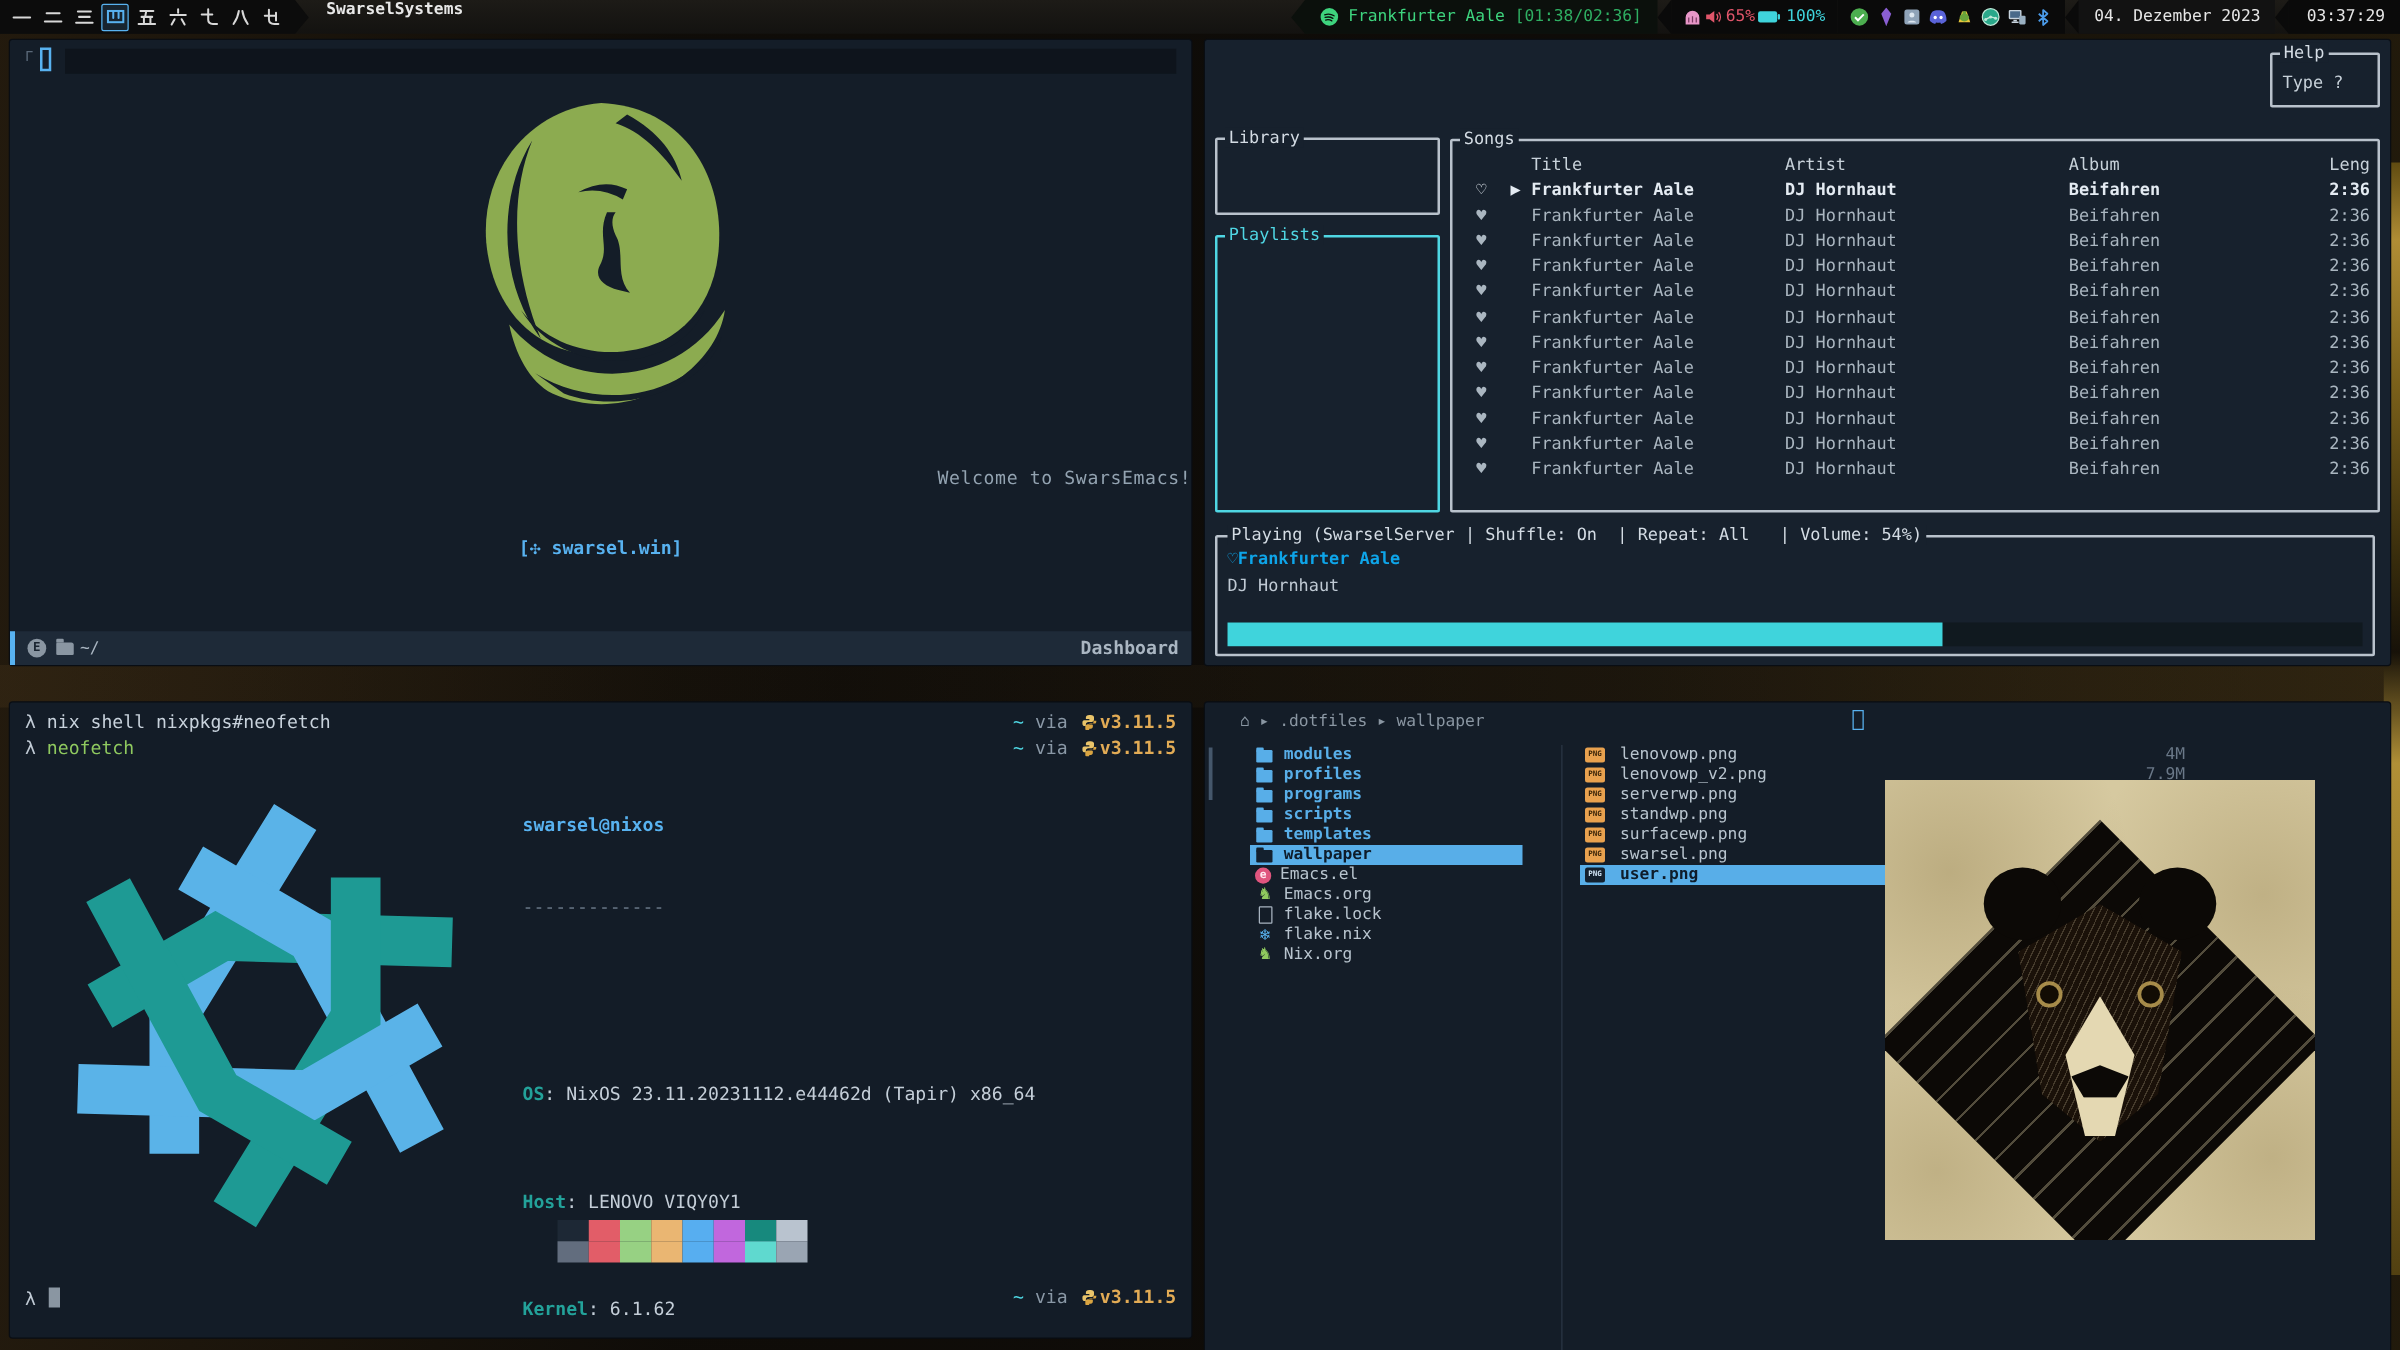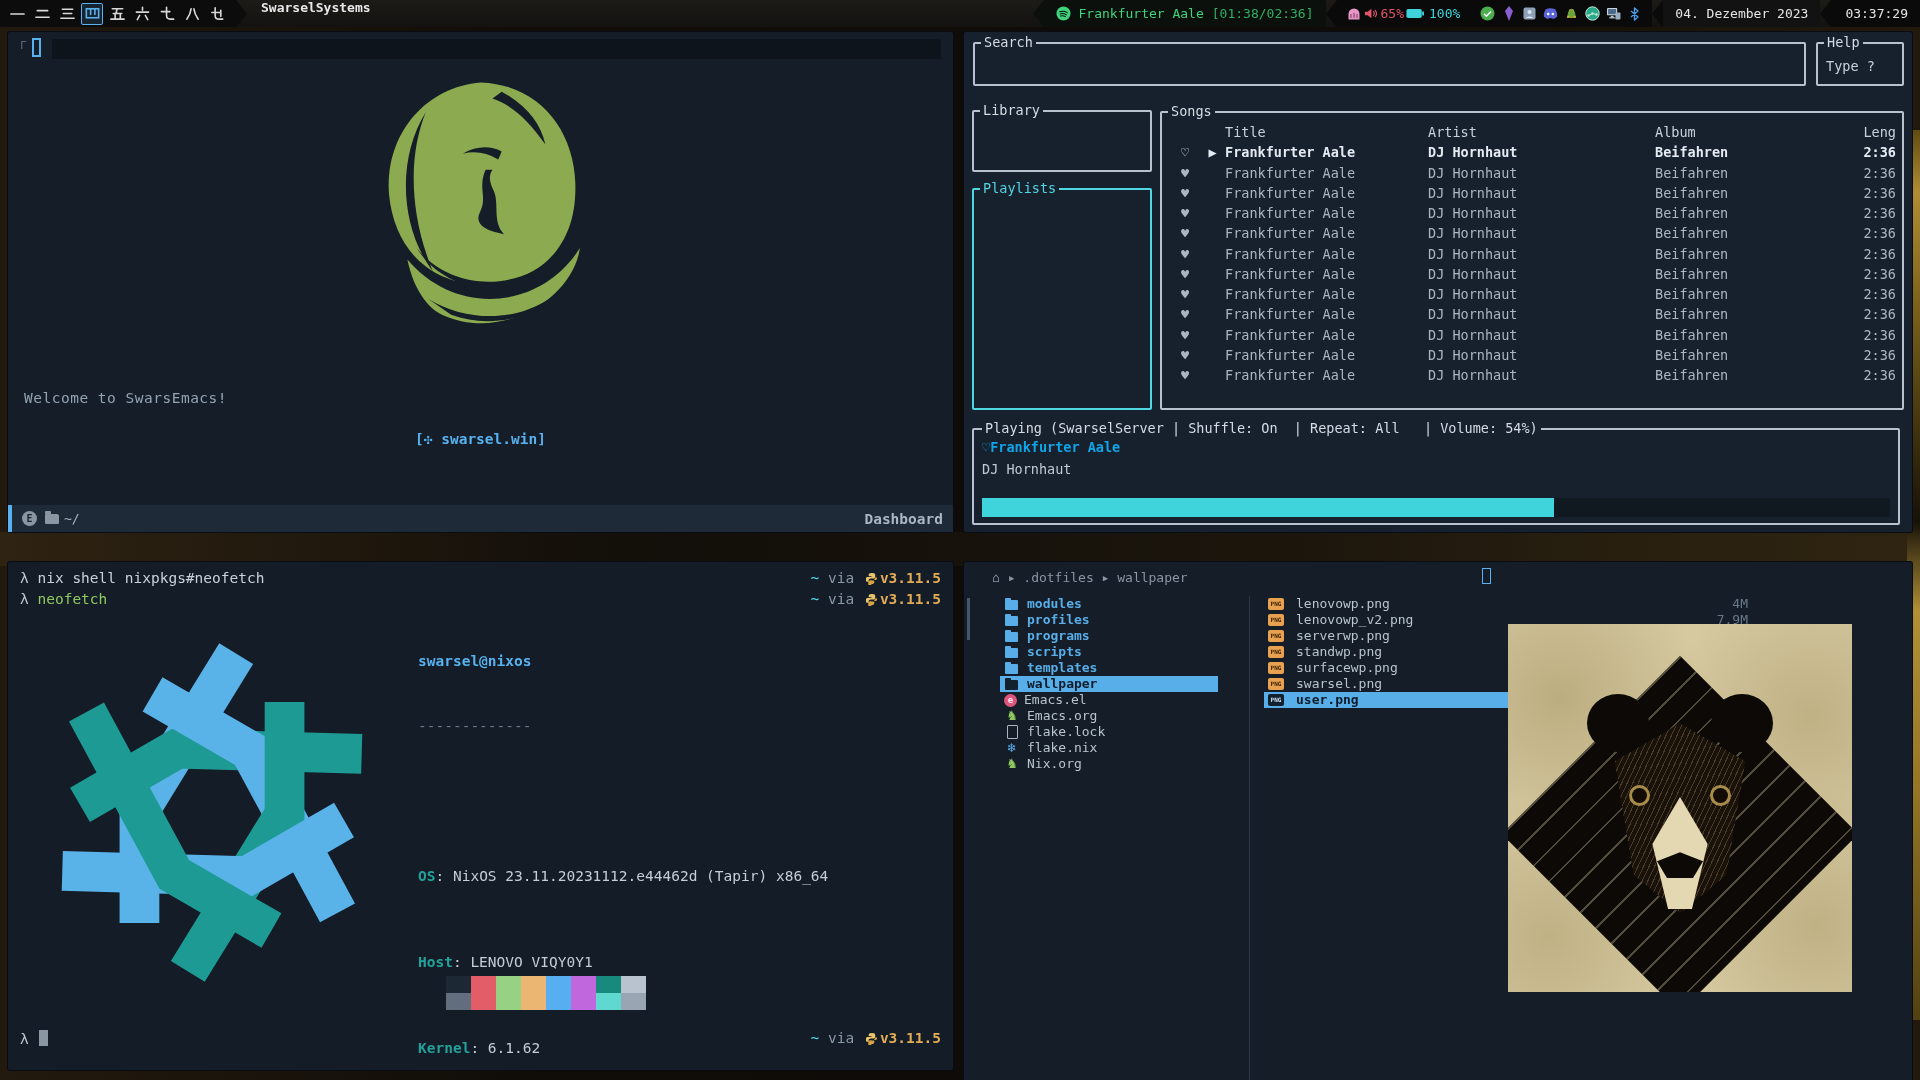--- a/index.html
+++ b/index.html
@@ -42,21 +42,21 @@
   
   .win{position:absolute;background:#151e29;border-radius:2px;box-shadow:0 0 0 1px #090d13;z-index:2;}
 
   
   #emacs{left:8px;top:32px;width:945px;height:500px;background:#141d28;font-size:14.5px;}
   .em-topline{position:absolute;top:5px;left:10px;right:10px;height:24px;}
   .em-fringe{color:#5a6878;font-size:11px;position:absolute;left:2px;top:2px;}
   .em-cursor{position:absolute;left:14px;top:1px;width:9px;height:19px;border:2px solid #58b2f0;}
   .em-band{position:absolute;left:34px;right:2px;top:2px;height:20px;background:rgba(9,13,19,.55);}
   .em-logo{position:absolute;left:50%;top:40px;transform:translateX(-50%);}
-  .em-welcome{position:absolute;top:358px;width:100%;text-align:left;color:#93a3b1;letter-spacing:.5px;margin-left:16px;}
+  .em-welcome{position:absolute;top:343px;width:100%;text-align:right;color:#93a3b1;letter-spacing:.5px;}
   .em-links{position:absolute;top:376px;width:100%;text-align:center;color:#58b2f0;font-weight:bold;white-space:pre;}
   .em-links .lnk{margin:0 5px;cursor:pointer;}
   .em-link2{position:absolute;top:399px;width:100%;text-align:center;color:#58b2f0;font-weight:bold;}
   .em-pkgs{position:absolute;top:430px;width:100%;text-align:center;color:#55626f;}
   .em-modeline{position:absolute;left:0;right:0;bottom:0;height:27px;background:#1e2a38;display:flex;align-items:center;padding:0 10px 0 0;}
   .em-accent{width:4px;height:100%;background:#58b2f0;margin-right:10px;}
   .em-circ{width:15px;height:15px;border-radius:50%;background:#8a96a2;color:#1a2430;font-size:10px;font-weight:bold;display:inline-flex;align-items:center;justify-content:center;margin-right:8px;}
   .mini-folder{display:inline-block;width:14px;height:10px;background:#8a96a2;border-radius:1px 2px 1px 1px;position:relative;margin-right:5px;}
   .mini-folder::before{content:"";position:absolute;top:-3px;left:0;width:6px;height:3px;background:inherit;border-radius:1px 1px 0 0;}
   .em-path{color:#aab6c2;font-size:13px;}
@@ -355,23 +355,20 @@
     <div class="em-modeline">
       <span class="em-accent"></span>
       <span class="em-circ">E</span>
       <span class="mini-folder"></span>
       <span class="em-path">~/</span>
       <span class="em-buffer">Dashboard</span>
     </div>
   </div>
 
   <div class="win" id="music">
-    <div class="panel" id="p-search">
-      <span class="plabel">Search</span>
-    </div>
     <div class="panel" id="p-help">
       <span class="plabel">Help</span>
       <span>Type ?</span>
     </div>
 
     <div class="panel" id="p-library">
       <span class="plabel">Library</span>
       <div>
 
       <div class="itm"></div>

